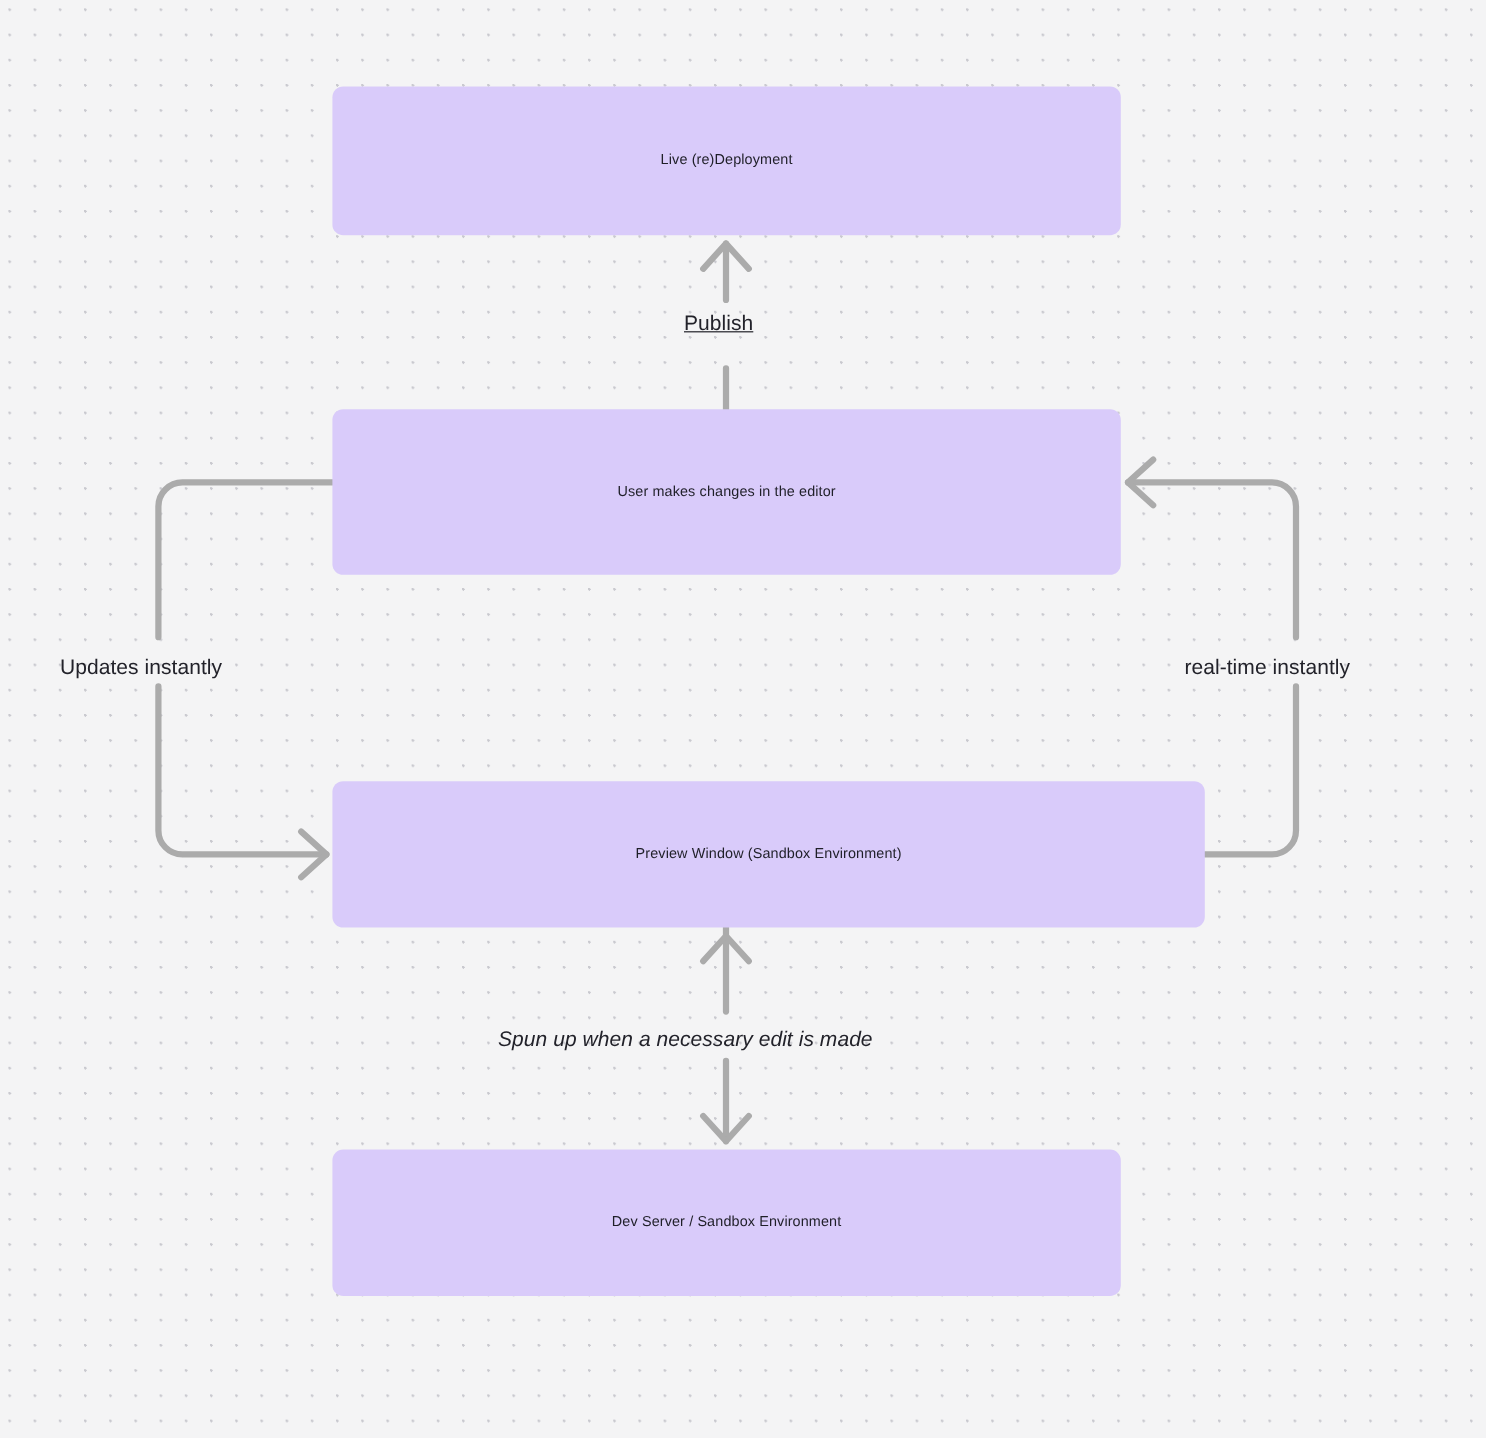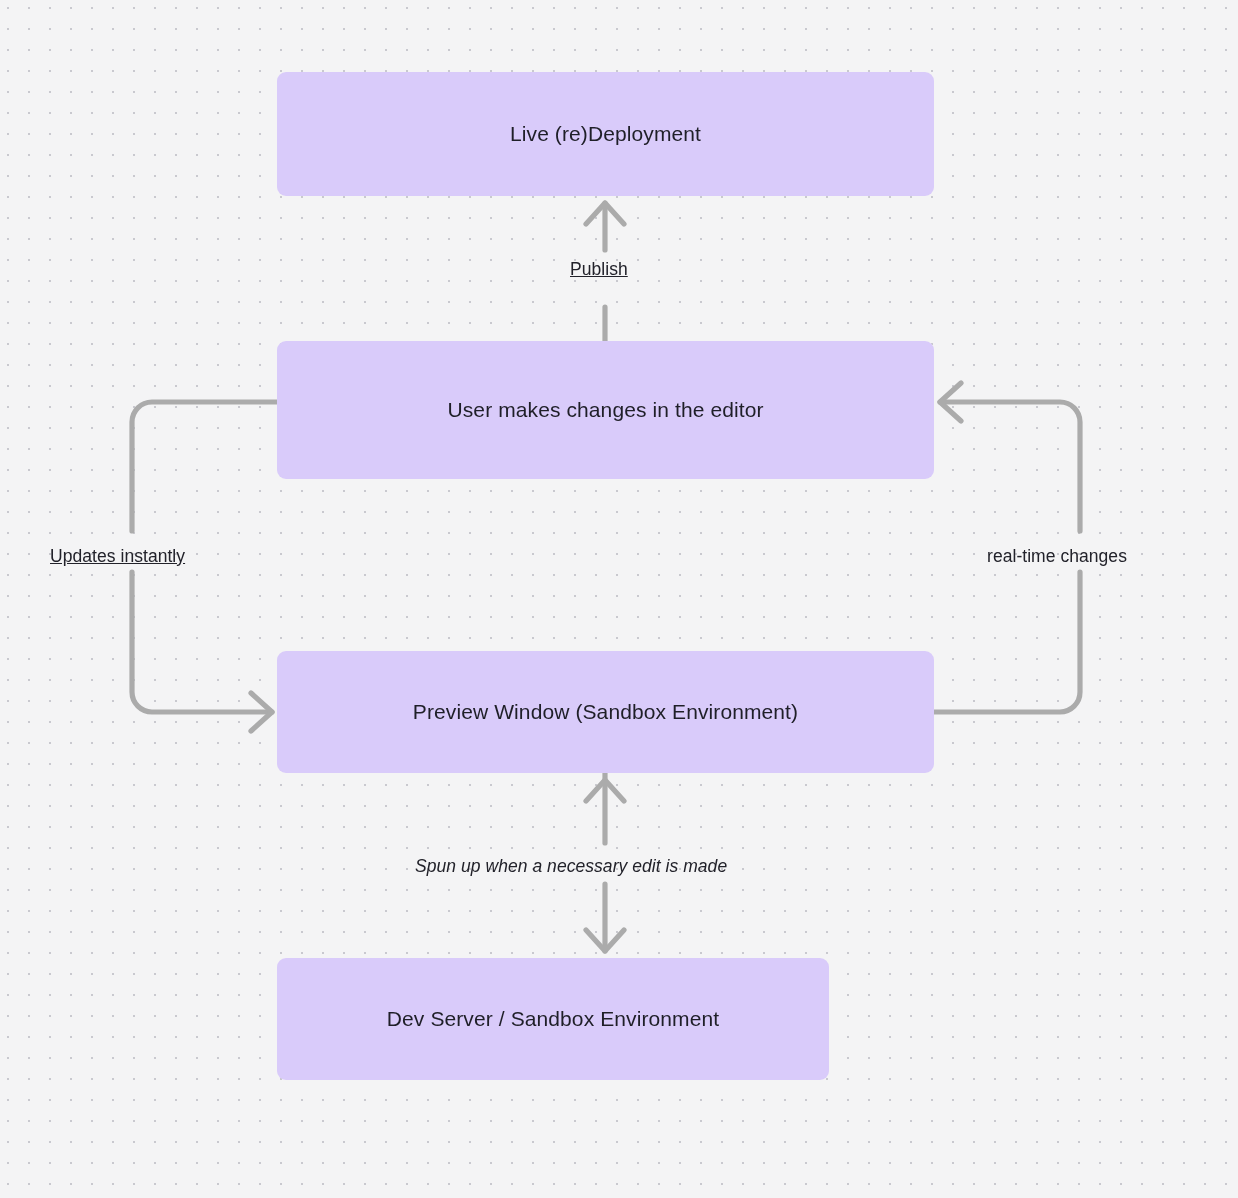--- a/index.html
+++ b/index.html
@@ -37,44 +37,44 @@
     position: absolute;
     background: #d9cbfa;
     border-radius: 9px;
     display: flex;
     align-items: center;
     justify-content: center;
     box-sizing: border-box;
   }
 
   .node-label {
-    font-size: 21px;
+    font-size: 12px;
     color: #1f1f28;
     letter-spacing: 0.1px;
     text-align: center;
     line-height: 1.3;
     white-space: nowrap;
   }
 
   .edge-label {
     position: absolute;
     font-size: 17.5px;
     color: #22222a;
     letter-spacing: 0.05px;
     white-space: nowrap;
     line-height: 1;
   }
 
   #node-live        { left: 277px; top: 72px;  width: 657px; height: 124px; }
   #node-user        { left: 277px; top: 341px; width: 657px; height: 138px; }
-  #node-preview     { left: 277px; top: 651px; width: 657px; height: 122px; }
-  #node-devserver   { left: 277px; top: 958px; width: 552px; height: 122px; }
+  #node-preview     { left: 277px; top: 651px; width: 727px; height: 122px; }
+  #node-devserver   { left: 277px; top: 958px; width: 657px; height: 122px; }
 
   #label-publish    { left: 570px;  top: 261px; text-decoration: underline; }
-  #label-updates    { left: 50px;   top: 548px; text-decoration: underline; }
+  #label-updates    { left: 50px;   top: 548px; }
   #label-realtime   { left: 987px;  top: 548px; }
   #label-spunup     { left: 415px;  top: 858px; font-style: italic; }
 </style>
 </head>
 <body>
 
 <div id="canvas">
 
   <svg class="edge-layer" width="1238" height="1198" viewBox="0 0 1238 1198" xmlns="http://www.w3.org/2000/svg">
     <g fill="none" stroke="#ababab" stroke-width="5.2" stroke-linecap="round" stroke-linejoin="round">
@@ -118,16 +118,16 @@
   <div class="node" id="node-preview">
     <span class="node-label">Preview Window (Sandbox Environment)</span>
   </div>
 
   <div class="node" id="node-devserver">
     <span class="node-label">Dev Server / Sandbox Environment</span>
   </div>
 
   <div class="edge-label" id="label-publish">Publish</div>
   <div class="edge-label" id="label-updates">Updates instantly</div>
-  <div class="edge-label" id="label-realtime">real-time changes</div>
+  <div class="edge-label" id="label-realtime">real-time instantly</div>
   <div class="edge-label" id="label-spunup">Spun up when a necessary edit is made</div>
 
 </div>
 
 </body></html>

